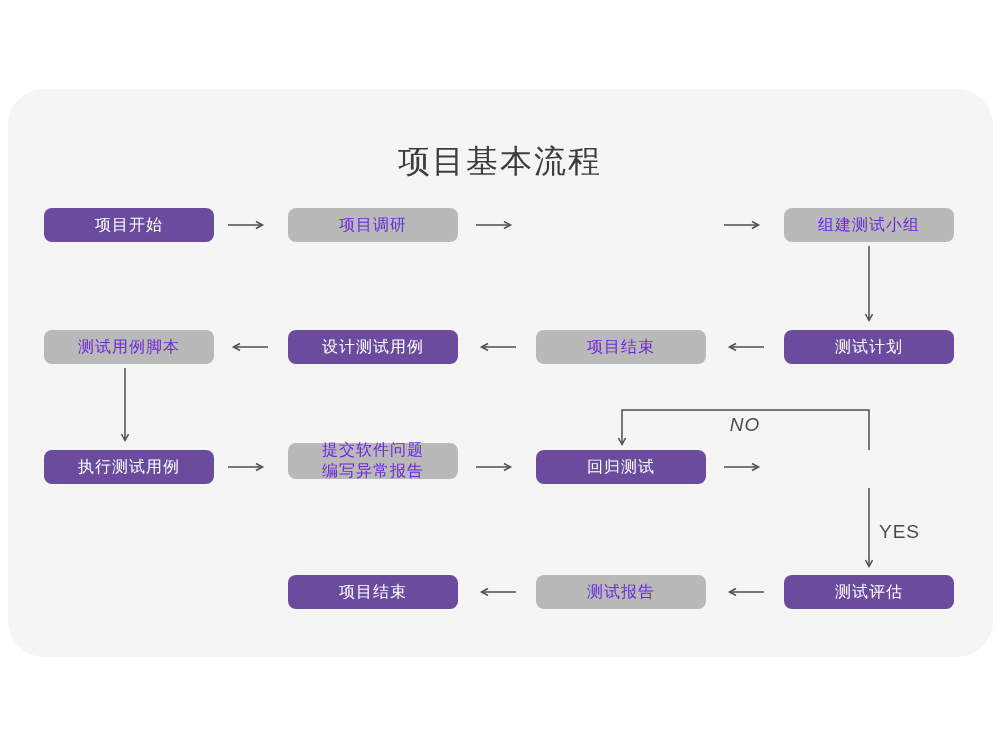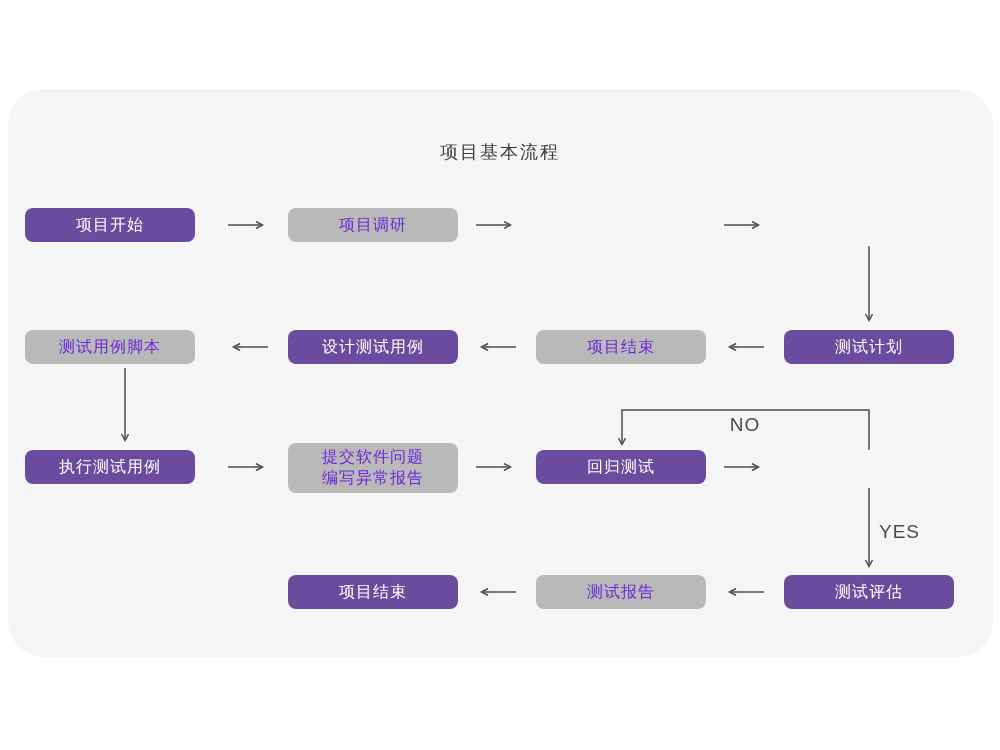--- a/index.html
+++ b/index.html
@@ -1,31 +1,31 @@
 <!DOCTYPE html>
 <html><head>
 <meta charset="utf-8">
 <style>
   html,body{margin:0;padding:0;background:#ffffff;}
   body{font-family:"Liberation Sans","DejaVu Sans",sans-serif;}
   .stage{position:relative;width:1000px;height:750px;background:#ffffff;overflow:hidden;}
   .card{position:absolute;left:8px;top:89px;width:985px;height:568px;background:#f5f5f6;border-radius:36px;}
-  .title{position:absolute;left:0;top:140px;width:1000px;text-align:center;font-size:18px;font-weight:500;color:#3c3c3c;letter-spacing:2px;}
+  .title{position:absolute;left:0;top:140px;width:1000px;text-align:center;font-size:32px;font-weight:500;color:#3c3c3c;letter-spacing:2px;}
   .node{position:absolute;width:170px;height:34px;border-radius:8px;display:flex;flex-direction:column;align-items:center;justify-content:center;font-size:16px;letter-spacing:1px;line-height:1.3;}
   .primary{background:#6b4b9e;color:#ffffff;}
   .secondary{background:#b9b9b9;color:#6d28d9;}
-  .tall{height:50px;}
+  .tall{height:36px;}
   
-  .c1{left:25px;} .c2{left:288px;} .c3{left:536px;} .c4{left:784px;}
+  .c1{left:44px;} .c2{left:288px;} .c3{left:536px;} .c4{left:784px;}
   
   .r1{top:208px;} .r2{top:330px;} .r3{top:450px;} .r3t{top:443px;} .r4{top:575px;}
   .flow-svg{position:absolute;left:0;top:0;width:1000px;height:750px;pointer-events:none;}
   .flow-svg path{fill:none;stroke:#4d4d4d;stroke-width:1.5;}
   .branch-label{position:absolute;font-size:19px;color:#4a4a4a;letter-spacing:1px;}
-  .label-no{left:715px;top:414px;width:60px;text-align:center;}
+  .label-no{left:715px;top:414px;width:60px;text-align:center;font-style:italic;}
   .label-yes{left:879px;top:521px;}
 </style>
 </head>
 <body>
 
 <div class="stage">
   <div class="card"></div>
 
   <div class="title">项目基本流程</div>
 
@@ -59,20 +59,23 @@
     <path d="M764,592 H730" marker-end="url(#ah)"></path>
     <path d="M516,592 H482" marker-end="url(#ah)"></path>
   </svg>
 
   <div class="node primary c1 r1">
     <span>项目开始</span>
   </div>
   <div class="node secondary c2 r1">
     <span>项目调研</span>
   </div>
+  <div class="node secondary c4 r1">
+    <span>组建测试小组</span>
+  </div>
 
   <div class="node secondary c1 r2">
     <span>测试用例脚本</span>
   </div>
   <div class="node primary c2 r2">
     <span>设计测试用例</span>
   </div>
   <div class="node secondary c3 r2">
     <span>项目结束</span>
   </div>

